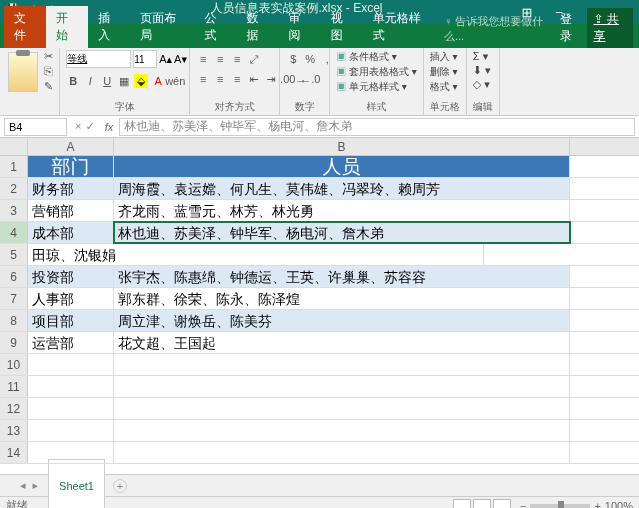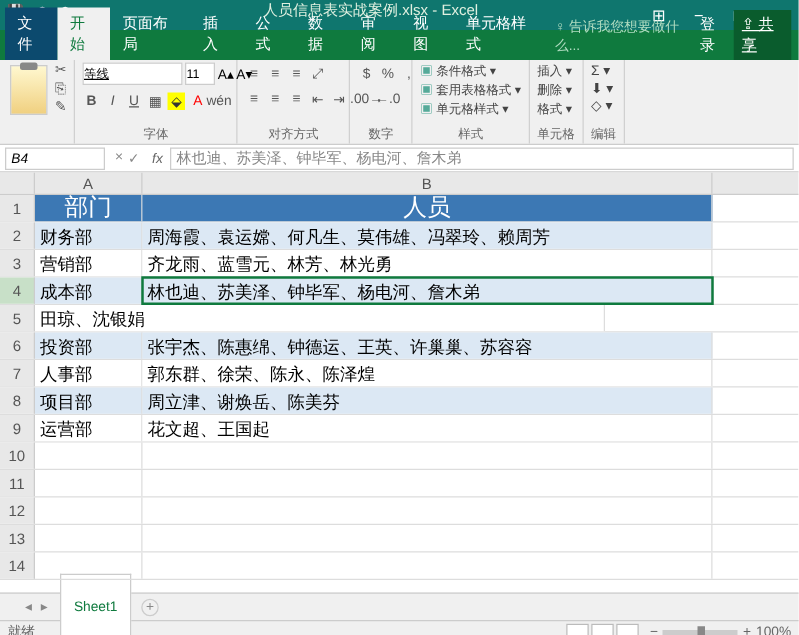--- a/index.html
+++ b/index.html
@@ -7,21 +7,21 @@
 
 .titlebar { background: #0f766e; height: 24px; display: flex; align-items: flex-start; color: #fff; }
 .titlebar .left { display: flex; gap: 2px; padding-left: 4px; }
 .titlebar .left span { width: 18px; height: 18px; display: flex; align-items: center; justify-content: center; font-size: 11px; }
 .titlebar .title { flex: 1; text-align: center; font-size: 12px; color: #e0f0e0; }
 .titlebar .right { display: flex; gap: 0; }
 .titlebar .right span { width: 32px; height: 24px; display: flex; align-items: center; justify-content: center; font-size: 13px; }
 
 .ribbon-tabs { background: #0f7a3e; height: 24px; display: flex; align-items: flex-end; padding-left: 4px; }
 .ribbon-tabs .tab { color: #fff; font-size: 12px; padding: 4px 10px; cursor: pointer; }
-.ribbon-tabs .tab.file { background: #0c4a6e; }
+.ribbon-tabs .tab.file { background: #c2410c; }
 .ribbon-tabs .tab.active { background: #f0f0f0; color: #0f7a3e; }
 .ribbon-tabs .tell { color: #b0dcc0; font-size: 11px; padding: 4px 6px; }
 .ribbon-tabs .right { margin-left: auto; display: flex; align-items: center; padding-right: 6px; gap: 6px; }
 .ribbon-tabs .right span { color: #fff; font-size: 12px; }
 .ribbon-tabs .share { background: #0a5c2d; padding: 3px 6px; font-size: 11px; text-decoration: underline; }
 
 .ribbon { background: #f0f0f0; height: 68px; display: flex; border-bottom: 1px solid #ccc; font-size: 11px; overflow: hidden; }
 .group { border-right: 1px solid #d0d0d0; padding: 2px 6px 1px 6px; display: flex; flex-direction: column; justify-content: space-between; }
 .group .label { text-align: center; color: #666; font-size: 10px; padding-top: 1px; }
 .group .content { display: flex; align-items: flex-start; gap: 4px; flex: 1; }
@@ -33,21 +33,21 @@
 .font-row1 select, .font-row1 input { font-size: 10px; height: 18px; border: 1px solid #ccc; background: #fff; }
 .font-row2, .align-row { display: flex; gap: 3px; color: #555; margin-top: 2px; }
 .font-row2 span, .align-row span { width: 14px; height: 14px; display: inline-flex; align-items: center; justify-content: center; font-size: 11px; }
 .col { display: flex; flex-direction: column; gap: 30px; }
 .styles-col { display: flex; flex-direction: column; gap: 1px; font-size: 10px; color: #444; }
 .styles-col span::before { content: "▣ "; color: #5a9; }
 .cell-col { display: flex; flex-direction: column; gap: 1px; font-size: 10px; color: #444; }
 .edit-col { display: flex; flex-direction: column; gap: 1px; font-size: 11px; color: #444; }
 
 .namebox-row { display: flex; height: 22px; border-bottom: 1px solid #ccc; background: #fff; align-items: center; }
-.namebox { width: 80px; border: 1px solid #ccc; height: 18px; margin: 2px 4px; padding: 1px 4px; font-size: 11px; background: #fff; font-style: italic; }
+.namebox { width: 63px; border: 1px solid #ccc; height: 18px; margin: 2px 4px; padding: 1px 4px; font-size: 11px; background: #fff; }
 .fx-btns { display: flex; gap: 4px; color: #888; font-size: 11px; padding: 0 4px; }
 .fx-label { font-style: italic; color: #666; padding: 0 6px; font-size: 11px; }
 .formula-bar { flex: 1; border: 1px solid #ccc; height: 18px; margin: 2px 4px 2px 0; padding: 1px 4px; font-size: 12px; color: #888; background: #fff; }
 
 .grid-area { position: relative; height: 336px; overflow: hidden; display: flex; flex-direction: column; }
 .col-headers { display: flex; height: 18px; background: #e8e8e8; border-bottom: 1px solid #ccc; }
 .corner { width: 28px; border-right: 1px solid #ccc; background: #e8e8e8; }
 .ch { border-right: 1px solid #ccc; text-align: center; line-height: 18px; color: #555; font-size: 12px; }
 .ch.A { width: 86px; }
 .ch.B { width: 456px; }
@@ -92,22 +92,22 @@
     <span>⊞</span>
     <span>−</span>
     <span>□</span>
     <span>×</span>
   </div>
 </div>
 
 <div class="ribbon-tabs">
   <div class="tab file">文件</div>
   <div class="tab active">开始</div>
+  <div class="tab">插入</div>
   <div class="tab">页面布局</div>
-  <div class="tab">插入</div>
   <div class="tab">公式</div>
   <div class="tab">数据</div>
   <div class="tab">审阅</div>
   <div class="tab">视图</div>
   <div class="tab">单元格样式</div>
   <div class="tell">♀ 告诉我您想要做什么...</div>
   <div class="right">
     <span>登录</span>
     <span class="share">⇪ 共享</span>
   </div>
@@ -124,21 +124,21 @@
         <span>✂</span>
         <span>⎘</span>
         <span>✎</span>
       </div>
     </div>
     <div class="label">剪贴板</div>
   </div>
   <div class="group" style="width:130px">
     <div class="content col">
       <div class="font-row1">
-        <input style="width: 80px; text-decoration: underline;" value="等线">
+        <input style="width: 65px; text-decoration: underline;" value="等线">
         <input style="width: 24px;" value="11">
         <span>A▴</span>
         <span>A▾</span>
       </div>
       <div class="font-row2">
         <span>
             <b>B</b>
           </span>
         <span>
             <i>I</i>

